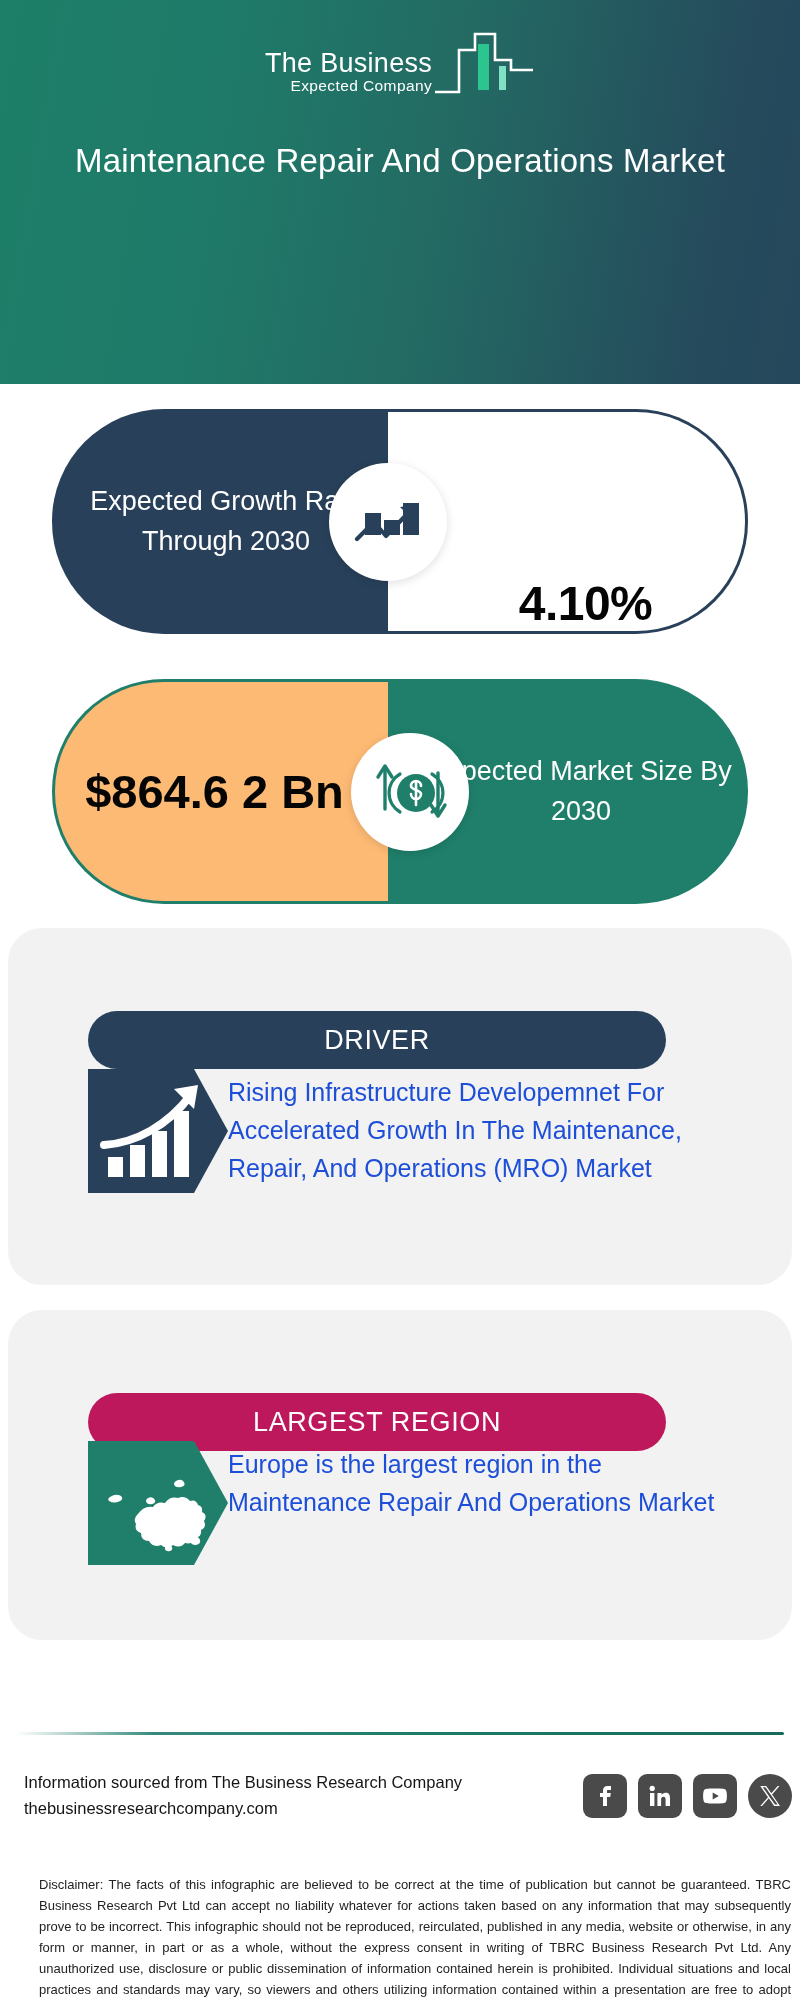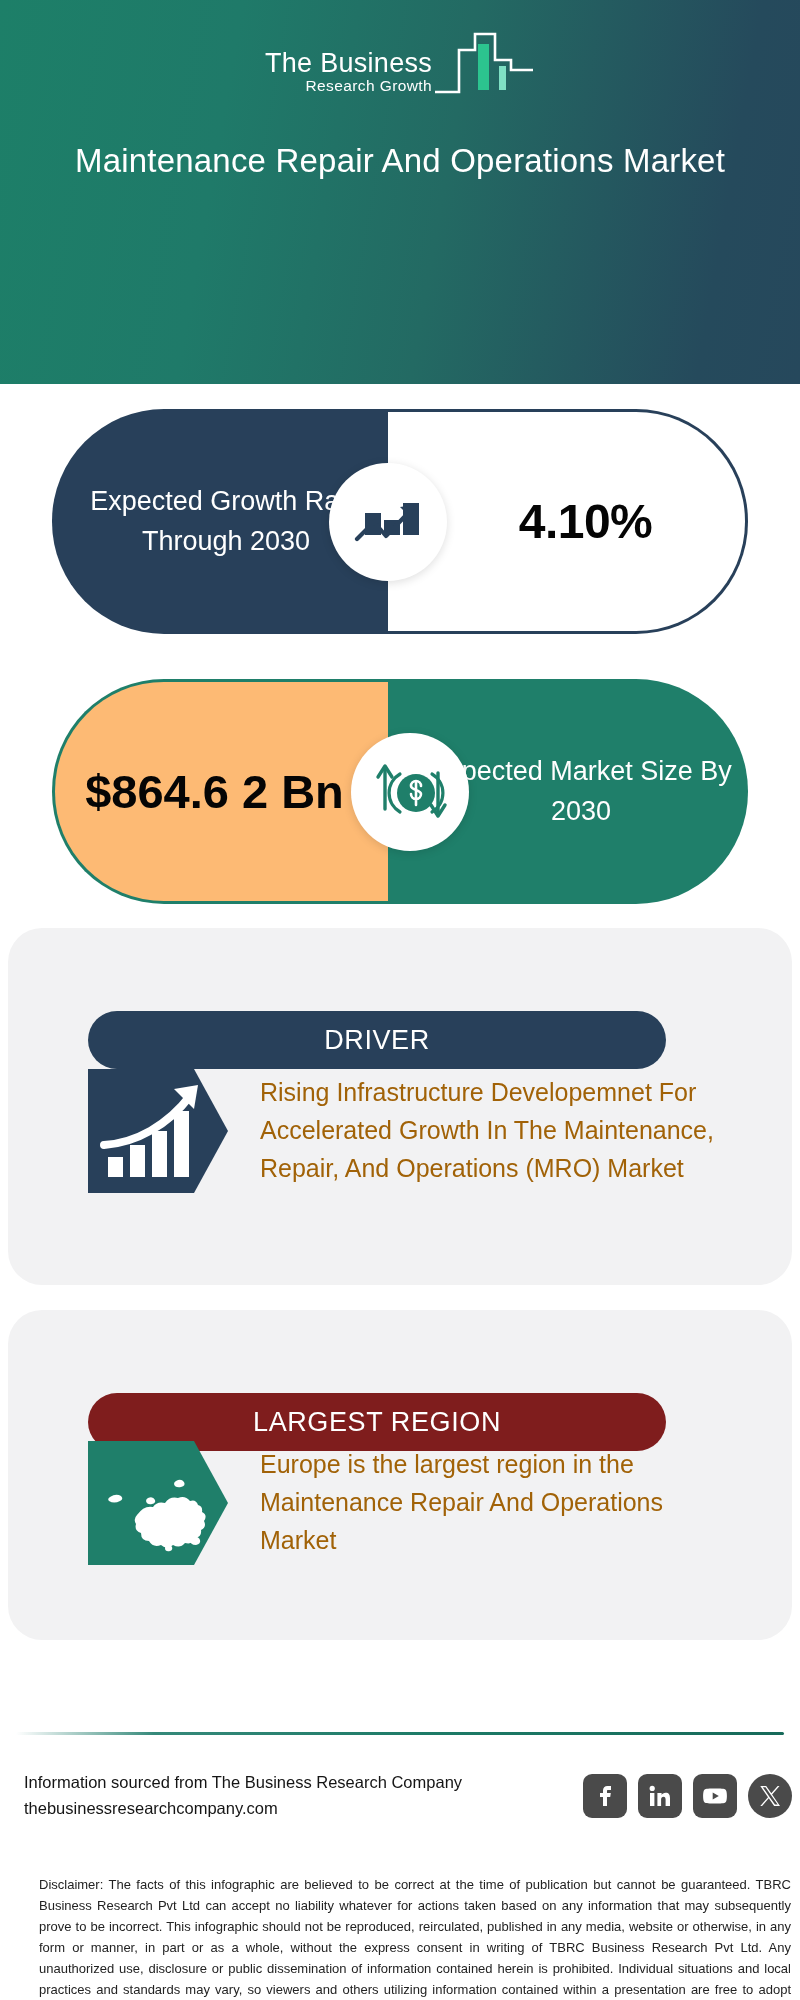--- a/index.html
+++ b/index.html
@@ -95,21 +95,21 @@
   }
   .card1-right {
     position: absolute;
     left: 336px; top: 0;
     width: 360px; height: 225px;
     border: 3px solid #28405a;
     border-left: none;
     border-radius: 0 112px 112px 0;
     background: #ffffff;
     display: flex;
-    align-items: center;
+    align-items: flex-end;
     justify-content: center;
   }
   .card1-value {
     color: #050505;
     font-size: 48px;
     font-weight: 700;
     letter-spacing: -0.5px;
     padding-left: 38px;
   }
   .icon-bubble {
@@ -191,21 +191,21 @@
     top: 55px;
     width: 578px;
     height: 58px;
     border-radius: 29px;
     display: flex;
     align-items: center;
     justify-content: center;
     margin-top: 28px;
   }
   .pill-driver { background: #28405a; }
-  .pill-region { background: #7f1d1d; }
+  .pill-region { background: #be185d; }
   .pill-label {
     color: #ffffff;
     font-size: 27px;
     letter-spacing: 0.6px;
   }
 
   .panel-body {
     position: absolute;
     left: 80px;
     top: 141px;
@@ -214,22 +214,21 @@
     align-items: flex-start;
   }
   .arrow-badge {
     flex: 0 0 auto;
     width: 140px;
     height: 140px;
     position: relative;
   }
   .arrow-badge svg { display: block; }
   .panel-text {
-    margin-left: 32px;
-    color: #a16207;
+    color: #1d4ed8;
     font-size: 25px;
     line-height: 1.52;
     padding-top: 4px;
   }
   .panel-region .panel-body { top: 131px; }
 
   
   .divider {
     position: absolute;
     left: 16px;
@@ -280,21 +279,21 @@
 <body>
 
 <div class="page">
 
   <div class="header">
 
     <div class="logo-wrap">
       <div class="logo">
         <div class="logo-text">
           <div class="logo-line1">The Business</div>
-          <div class="logo-line2">Research Growth</div>
+          <div class="logo-line2">Expected Company</div>
         </div>
         <div class="logo-mark">
           <svg width="102" height="74" viewBox="0 0 102 74">
             <path d="M2 66 H26 V24 H42 V8 H62 V34 H78 V44 H100" fill="none" stroke="#ffffff" stroke-width="2.6" stroke-linejoin="miter"></path>
             <rect x="45" y="18" width="11" height="46" fill="#2cc48f"></rect>
             <rect x="66" y="40" width="7" height="24" fill="#7fe0c4"></rect>
           </svg>
         </div>
       </div>
     </div>

